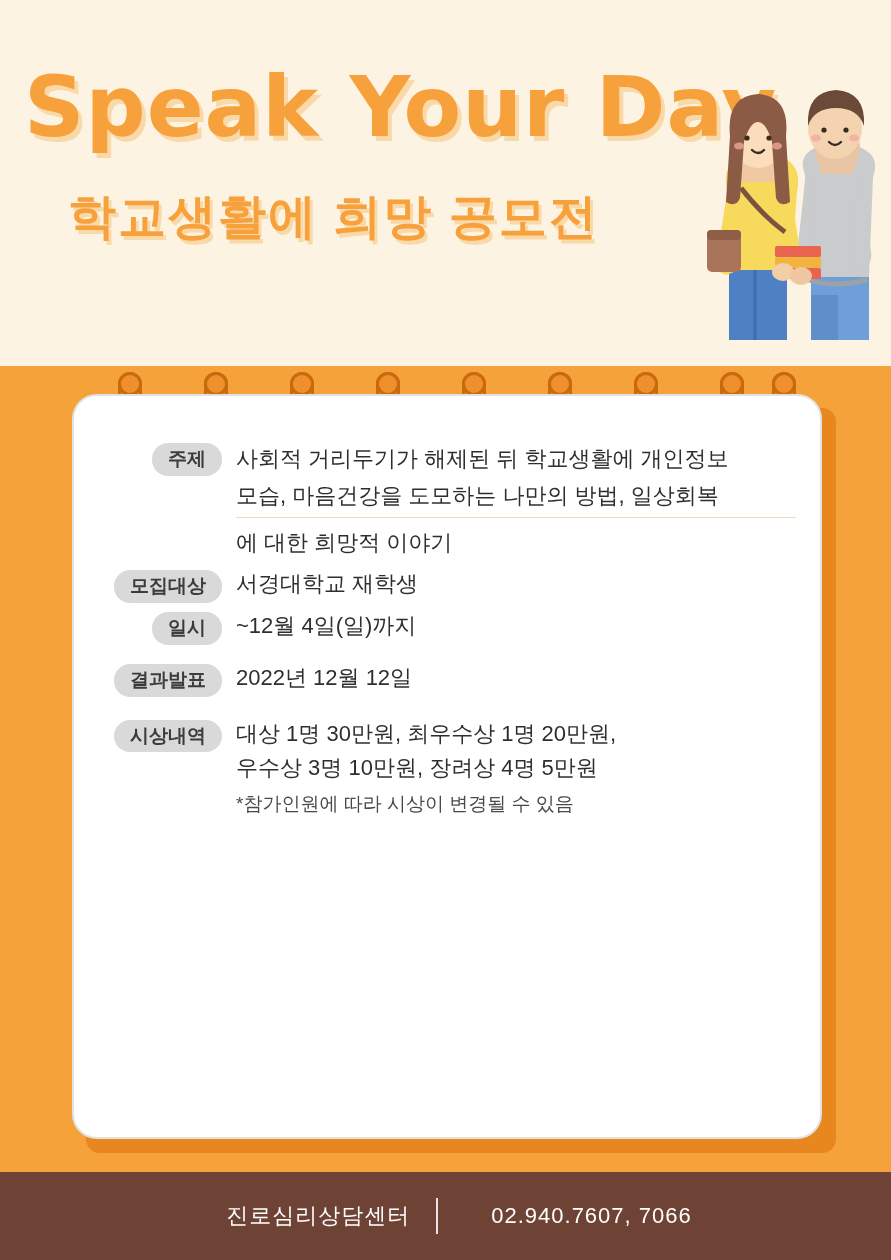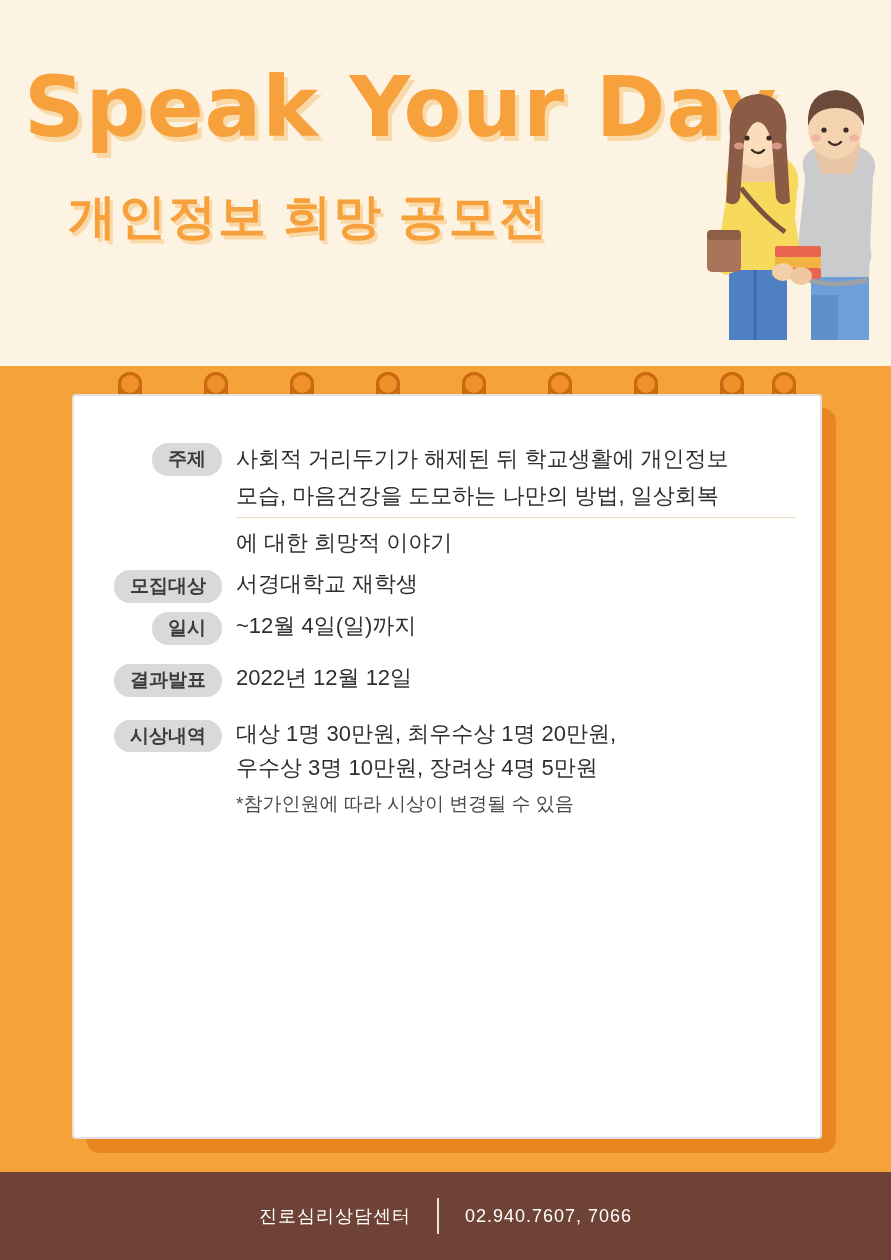--- a/index.html
+++ b/index.html
@@ -71,21 +71,21 @@
     background: #E8871E;
     border-radius: 14px;
   }
   .card {
     position: absolute;
     left: 72px;
     top: 28px;
     width: 750px;
     height: 745px;
     background: #FFFFFF;
-    border-radius: 4px;
+    border-radius: 25px;
     border: 2px solid #E2E2E2;
     overflow: hidden;
   }
   
   .rings {
     position: absolute;
     left: 72px;
     top: 6px;
     width: 750px;
     height: 60px;
@@ -165,36 +165,37 @@
     width: 891px;
     height: 88px;
     background: #6E4235;
     display: flex;
     align-items: center;
     justify-content: center;
     gap: 26px;
   }
   .footer-text {
     color: #FFFFFF;
-    font-size: 18px;
+    font-size: 22px;
     letter-spacing: 1px;
+    margin-left: 27px;
   }
   .footer-sep {
     width: 2px;
     height: 36px;
     background: #FFFFFF;
     opacity: .85;
   }
 </style>
 </head>
 <body>
 
 <div class="header">
   <div class="title-main">Speak Your Day</div>
-  <div class="title-sub">개인정보 희망 공모전</div>
+  <div class="title-sub">학교생활에 희망 공모전</div>
 
   <svg class="illus" viewBox="0 0 200 330">
 
     <g>
       <path d="M128 300 L128 230 L186 230 L186 300 Z" fill="#6F9FD8"></path>
       <path d="M128 300 L128 255 L155 255 L155 300 Z" fill="#5E8FCB"></path>
       <path d="M122 135 q-8 -20 12 -28 l42 0 q22 8 14 30 l-4 100 l-64 0 Z" fill="#C9CBCD"></path>
       <path d="M122 140 l-8 75 q-2 14 10 16 l8 -2 l-4 -89 Z" fill="#C9CBCD"></path>
       <path d="M178 140 l10 72 q2 14 -10 16 l-8 -2 l4 -86 Z" fill="#C9CBCD"></path>
       <path d="M132 112 q-4 -16 8 -22 l26 0 q14 6 10 24 l-6 20 l-32 0 Z" fill="#E8C6A5"></path>

